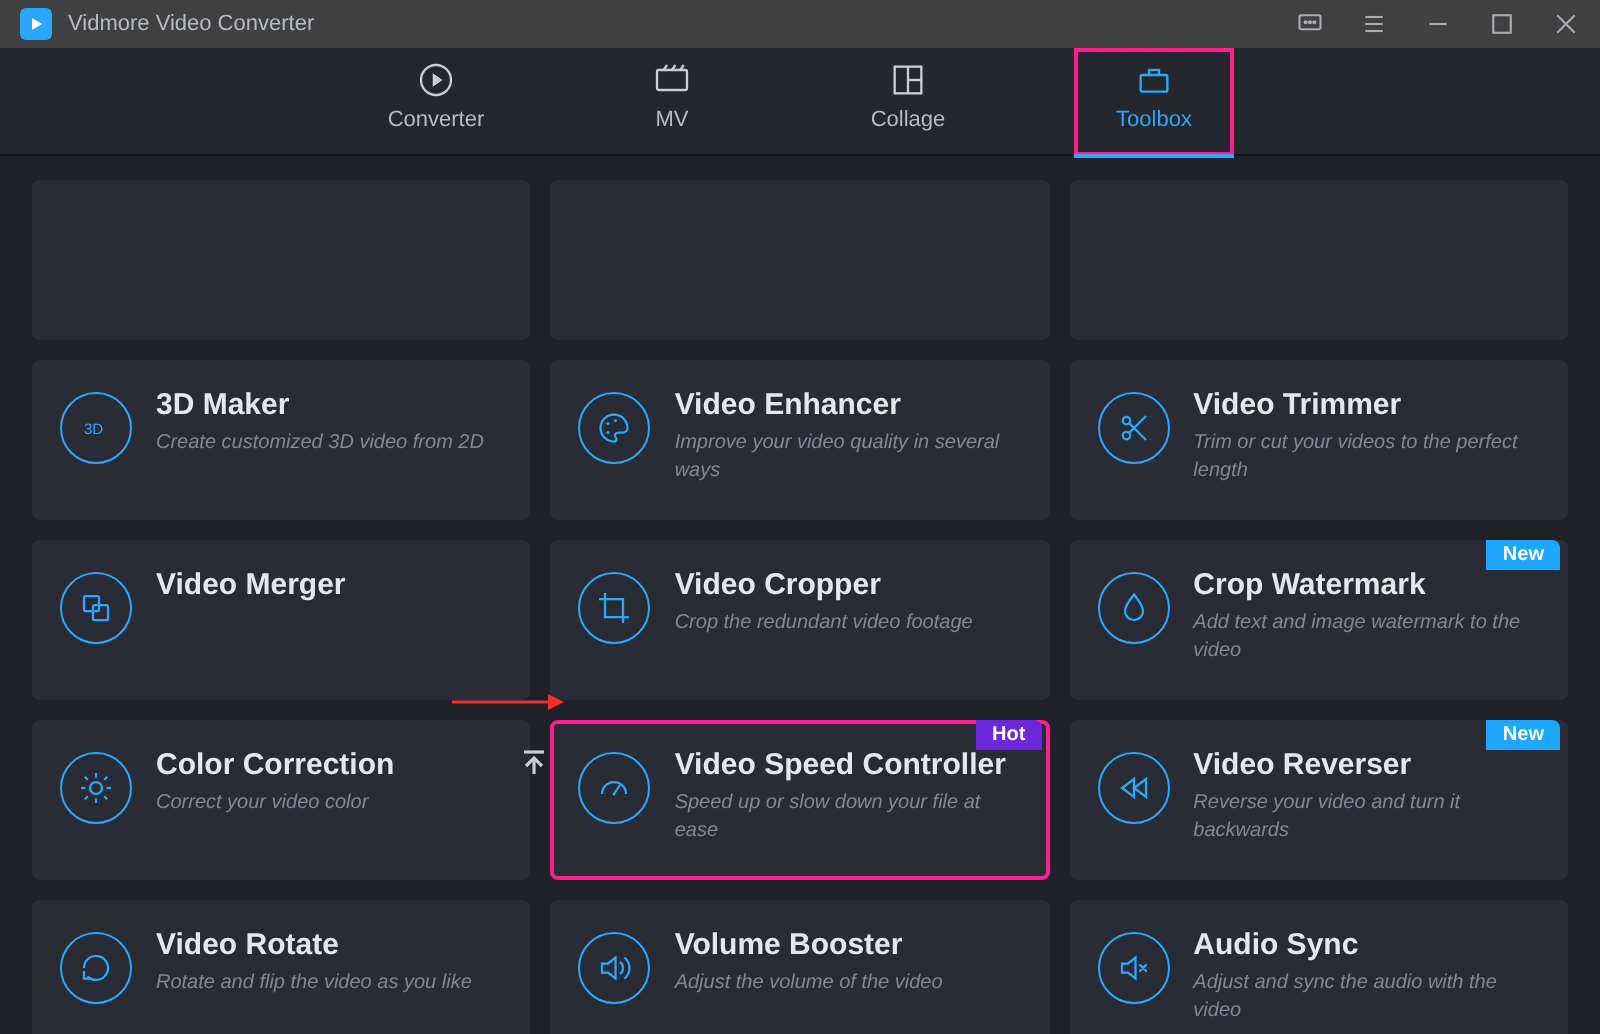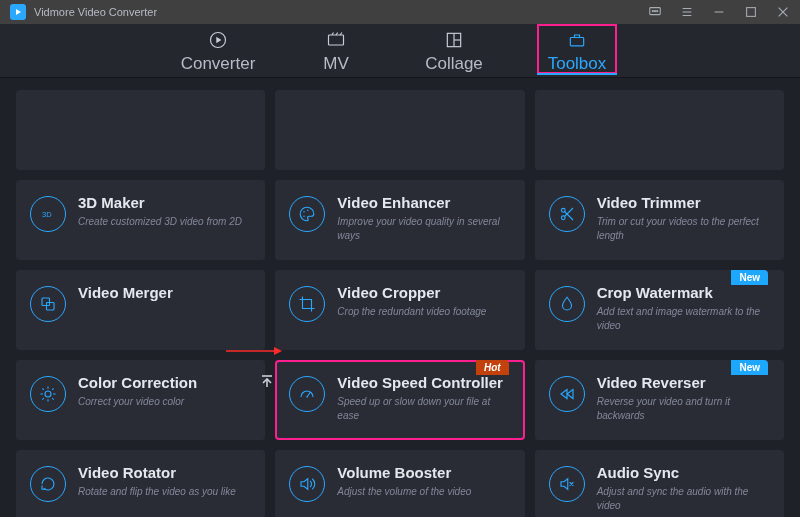--- a/index.html
+++ b/index.html
@@ -50,32 +50,32 @@
     background: #25272f;
     border-bottom: 1px solid #15161b;
   }
   .nav-item {
     display: flex; flex-direction: column; align-items: center;
     padding-top: 6px;
     width: 70px;
     cursor: pointer;
   }
   .nav-item svg { width:20px; height:20px; stroke:#c9cdd6; fill:none; stroke-width:1.4; }
-  .nav-label { font-size: 17px; margin-top: 4px; color:#b6bbc6; }
+  .nav-label { font-size: 11px; margin-top: 4px; color:#b6bbc6; }
   .nav-item.active { position: relative; }
   .nav-item.active .nav-label { color:#2aa8ff; }
   .nav-item.active svg { stroke:#2aa8ff; }
   .nav-item.active::after {
     content:""; position:absolute; bottom:-1px; left:0; right:0; height:2px;
     background:#2aa8ff;
   }
   .toolbox-highlight {
     outline: 2px solid #ff1f8f;
     outline-offset: -2px;
-    padding-bottom: 0;
+    padding-bottom: 12px;
     width: 80px;
   }
   
   .content {
     padding: 12px 16px;
     height: calc(517px - 24px - 54px);
     overflow-y: hidden;
   }
   .grid {
     display: grid;
@@ -106,26 +106,26 @@
     border-radius: 50%;
     display: flex; align-items: center; justify-content: center;
     flex-shrink: 0;
     margin-top: 2px;
   }
   .card-icon svg { width:18px; height:18px; stroke:#2aa8ff; fill:none; stroke-width:1.5; }
   .card-body { flex:1; }
   .card-title { font-size: 15px; font-weight:600; color:#e4e7ee; margin-bottom:4px; }
   .card-desc { font-size: 10px; color:#82879a; line-height:1.35;font-style:italic; }
   .badge {
-    position: absolute; top: 0; right: 16px;
+    position: absolute; top: 0; right: 4px;
     font-size: 10px; font-weight:600;
     color: white; padding: 2px 8px;
     border-top-right-radius:4px;
   }
-  .badge.hot { background:#c2410c;font-style:italic; }
+  .badge.hot { background:#6d28d9; }
   .badge.new { background:#1ea7ff; }
   .highlight-card { outline:2px solid #ff1f8f; outline-offset:-2px; }
   
   .arrow {
     position:absolute;
     top: 346px; left: 226px;
     width: 56px; height: 10px;
     pointer-events:none;
   }
   .arrow line { stroke:#ff2a2a; stroke-width:1.6; }
@@ -351,21 +351,21 @@
     </div>
 
     <div class="card">
       <div class="card-icon">
           <svg viewBox="0 0 24 24">
             <path d="M4 12a8 8 0 1 1 2.3 5.6"></path>
             <polyline points="4,14 4,19 9,19" fill="none"></polyline>
           </svg>
         </div>
       <div class="card-body">
-        <div class="card-title">Video Rotator</div>
+        <div class="card-title">Video Rotate</div>
         <div class="card-desc">Rotate and flip the video as you like</div>
       </div>
     </div>
 
     <div class="card">
       <div class="card-icon">
           <svg viewBox="0 0 24 24">
             <polygon points="4,9 8,9 13,5 13,19 8,15 4,15"></polygon>
             <path d="M16 8a5 5 0 0 1 0 8"></path>
             <path d="M19 5a9 9 0 0 1 0 14"></path>

